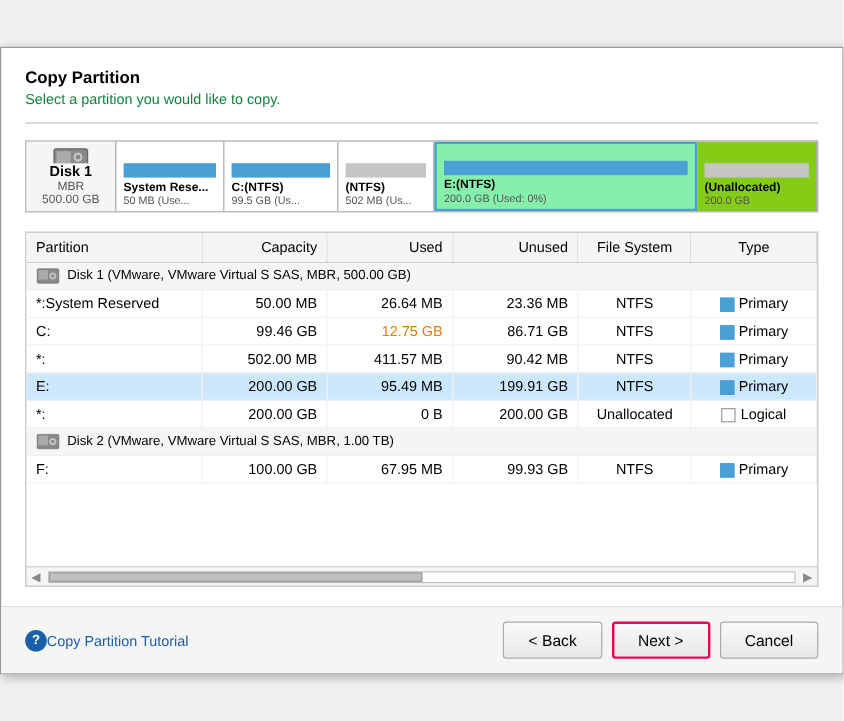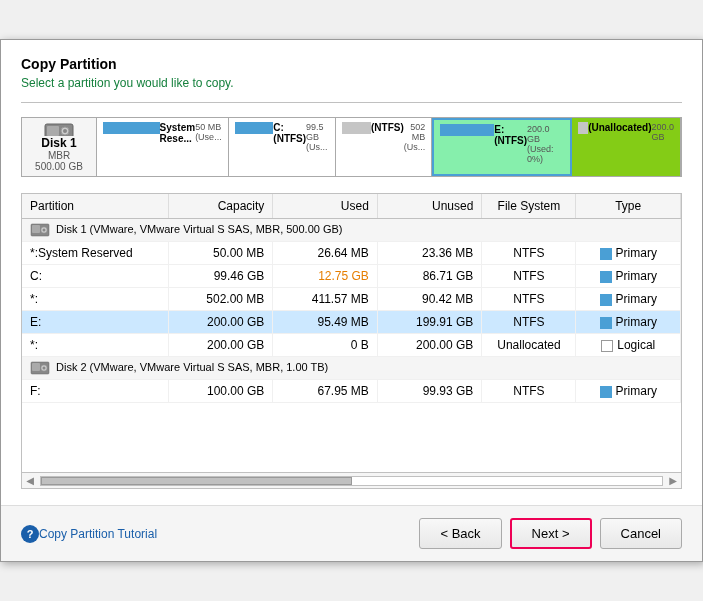--- a/index.html
+++ b/index.html
@@ -15,21 +15,21 @@
     .content { padding: 16px 20px; }
     .section-title { font-weight: bold; font-size: 14px; margin-bottom: 4px; }
     .section-sub { font-size: 12px; color: #15803d; margin-bottom: 12px; }
     
     .divider { height: 1px; background: #c0c0c0; margin: 10px 0 14px 0; }
     
     .disk-visual { display: flex; align-items: stretch; border: 1px solid #aaa; margin-bottom: 16px; height: 60px; overflow: hidden; }
     .disk-label { display: flex; flex-direction: column; justify-content: center; align-items: center; padding: 4px 10px; border-right: 1px solid #aaa; background: #f5f5f5; font-size: 11px; min-width: 75px; }
     .disk-label-name { font-weight: bold; font-size: 12px; }
     .disk-label-sub { font-size: 10px; color: #555; }
-    .disk-partition { display: flex; flex-direction: row; justify-content: flex-end; padding: 4px 6px 4px; border-right: 1px solid #aaa; font-size: 10px; position: relative; min-width: 80px; }
+    .disk-partition { display: flex; flex-direction: column; justify-content: flex-end; padding: 4px 6px 4px; border-right: 1px solid #aaa; font-size: 10px; position: relative; min-width: 80px; }
     .disk-partition.selected { background: #86efac; border: 2px solid #4a9fd5; }
     .disk-partition.gray { background: #84cc16; }
     .partition-bar { height: 12px; margin-bottom: 3px; }
     .partition-name { font-weight: bold; font-size: 10px; }
     .partition-info { font-size: 9px; color: #555; }
     
     .table-container { border: 1px solid #c0c0c0; height: 280px; overflow-y: auto; overflow-x: auto; }
     
     table { width: 100%; border-collapse: collapse; font-size: 12px; }
     thead th { background: #f5f5f5; border-bottom: 1px solid #c0c0c0; border-right: 1px solid #ddd; padding: 5px 8px; text-align: center; font-weight: normal; position: sticky; top: 0; }
@@ -84,21 +84,21 @@
         <div class="partition-name">System Rese...</div>
         <div class="partition-info">50 MB (Use...</div>
       </div>
 
       <div class="disk-partition" style="min-width:95px;">
         <div class="partition-bar" style="width:100%;background:#4a9fd5;height:12px;"></div>
         <div class="partition-name">C:(NTFS)</div>
         <div class="partition-info">99.5 GB (Us...</div>
       </div>
 
-      <div class="disk-partition" style="min-width:80px;text-align:right;">
+      <div class="disk-partition" style="min-width:80px;">
         <div class="partition-bar" style="width:100%;background:#c5c5c5;height:12px;"></div>
         <div class="partition-name">(NTFS)</div>
         <div class="partition-info">502 MB (Us...</div>
       </div>
 
       <div class="disk-partition selected" style="min-width:140px;flex:1;">
         <div class="partition-bar" style="width:100%;background:#4a9fd5;height:12px;"></div>
         <div class="partition-name">E:(NTFS)</div>
         <div class="partition-info">200.0 GB (Used: 0%)</div>
       </div>

